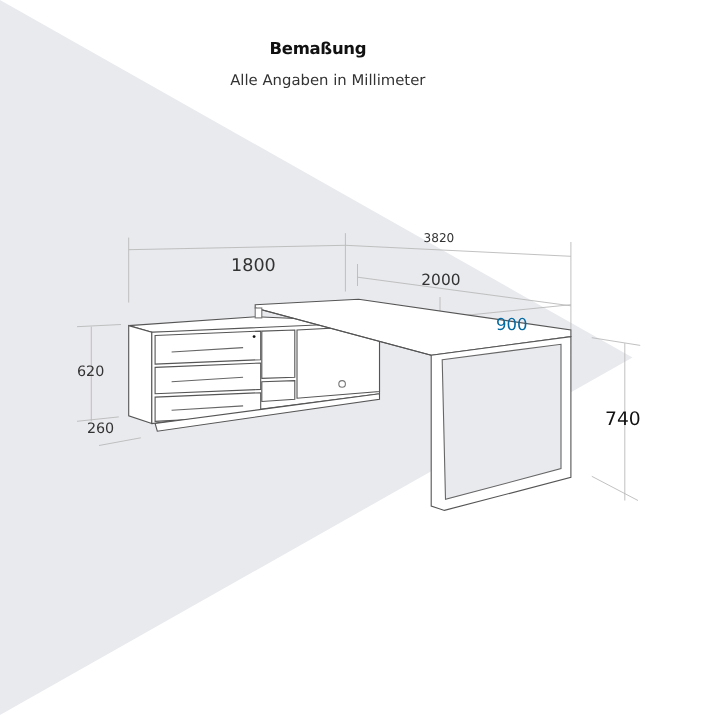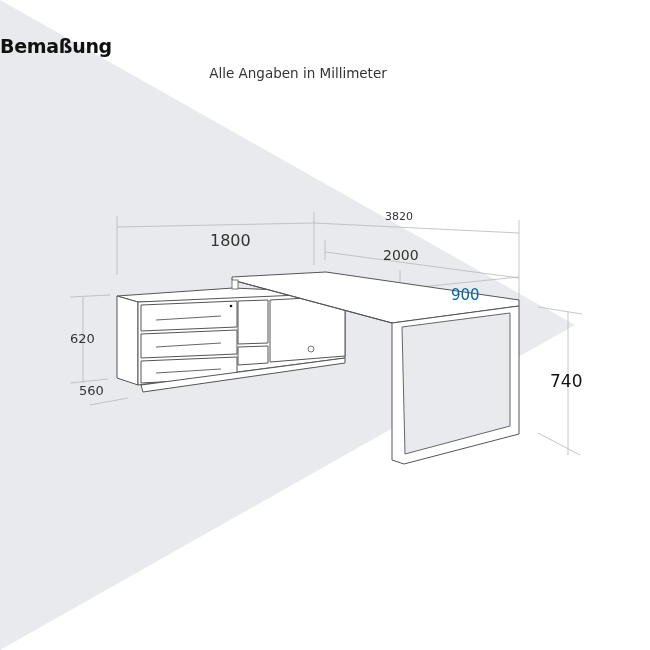--- a/index.html
+++ b/index.html
@@ -1,18 +1,18 @@
 <!DOCTYPE html>
 <html><head>
   <meta charset="utf-8">
   <style>
     html, body { margin: 0; padding: 0; background: #ffffff; }
     body { width: 650px; height: 650px; position: relative; overflow: hidden; font-family: "DejaVu Sans", sans-serif; }
     .bg { position: absolute; left: 0; top: 0; width: 650px; height: 650px; }
-    .title { position: absolute; left: 0; width: 578px; top: 35px; font-family: "DejaVu Sans", sans-serif; font-weight: bold; font-size: 19px; color: #111; letter-spacing: -0.3px; }
+    .title { position: absolute; left: 0; width: 578px; top: 35px; text-align: center; font-family: "DejaVu Sans", sans-serif; font-weight: bold; font-size: 15px; color: #111; letter-spacing: -0.3px; }
     .subtitle { position: absolute; left: 0; width: 596px; top: 65px; text-align: center; font-family: "DejaVu Sans", sans-serif; font-size: 13.5px; color: #333; }
     .dim { position: absolute; font-family: "DejaVu Sans", sans-serif; color: #333; white-space: nowrap; }
     .drawing { position: absolute; left: 0; top: 0; width: 650px; height: 650px; }
   </style>
 </head>
 <body>
 
 <svg class="bg" viewBox="0 0 650 650" xmlns="http://www.w3.org/2000/svg">
   <polygon points="0,0 575,325 0,650" fill="#e9eaee"></polygon>
 </svg>
@@ -78,14 +78,14 @@
     <polygon points="392,323 519,306 519,434 404,464 392,460" fill="#ffffff"></polygon>
     <polygon points="402,327 510,313 510,426 405,454" fill="#e9eaee" stroke="#666"></polygon>
   </g>
 </svg>
 
 <div class="dim" style="left:210px; top:207px; font-size:16px;margin-top:24px;">1800</div>
 <div class="dim" style="left:385px; top:210px; font-size:11px;">3820</div>
 <div class="dim" style="left:383px; top:247px; font-size:14px;">2000</div>
 <div class="dim" style="left:451px; top:286px; font-size:15px; color:#0369a1;">900</div>
 <div class="dim" style="left:70px; top:331px; font-size:13px;">620</div>
-<div class="dim" style="left:79px; top:383px; font-size:13px;">560</div>
+<div class="dim" style="left:79px; top:383px; font-size:13px;">260</div>
 <div class="dim" style="left:550px; top:371px; font-size:17px; color:#111;">740</div>
 
 </body></html>

